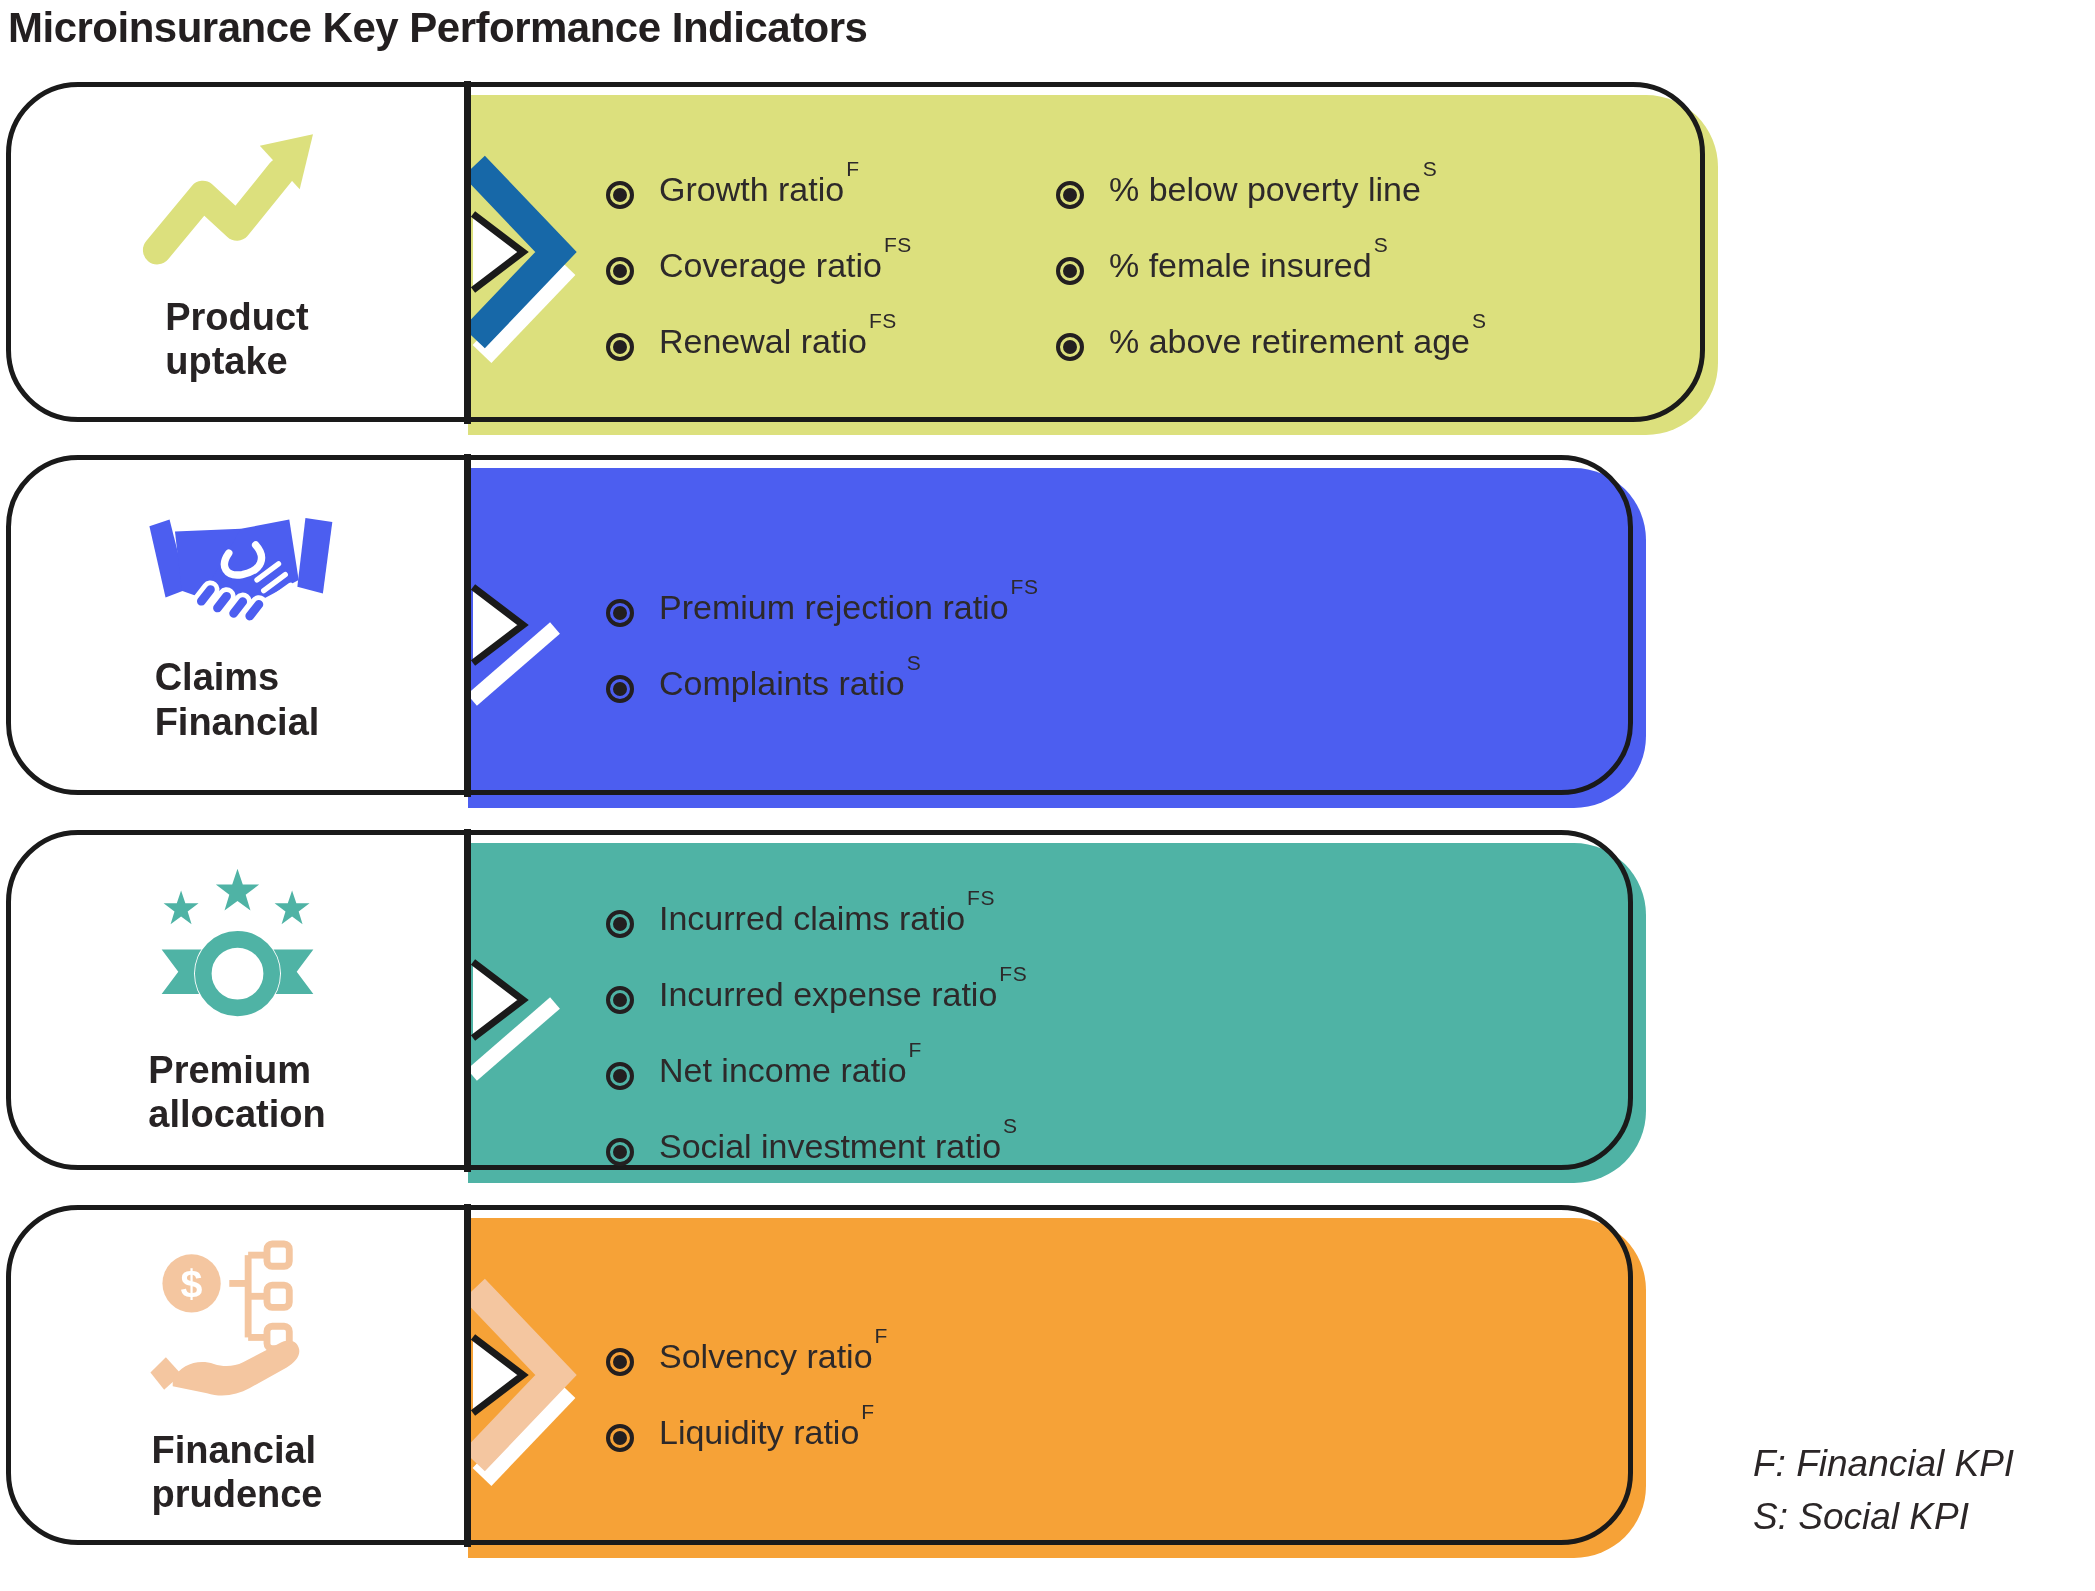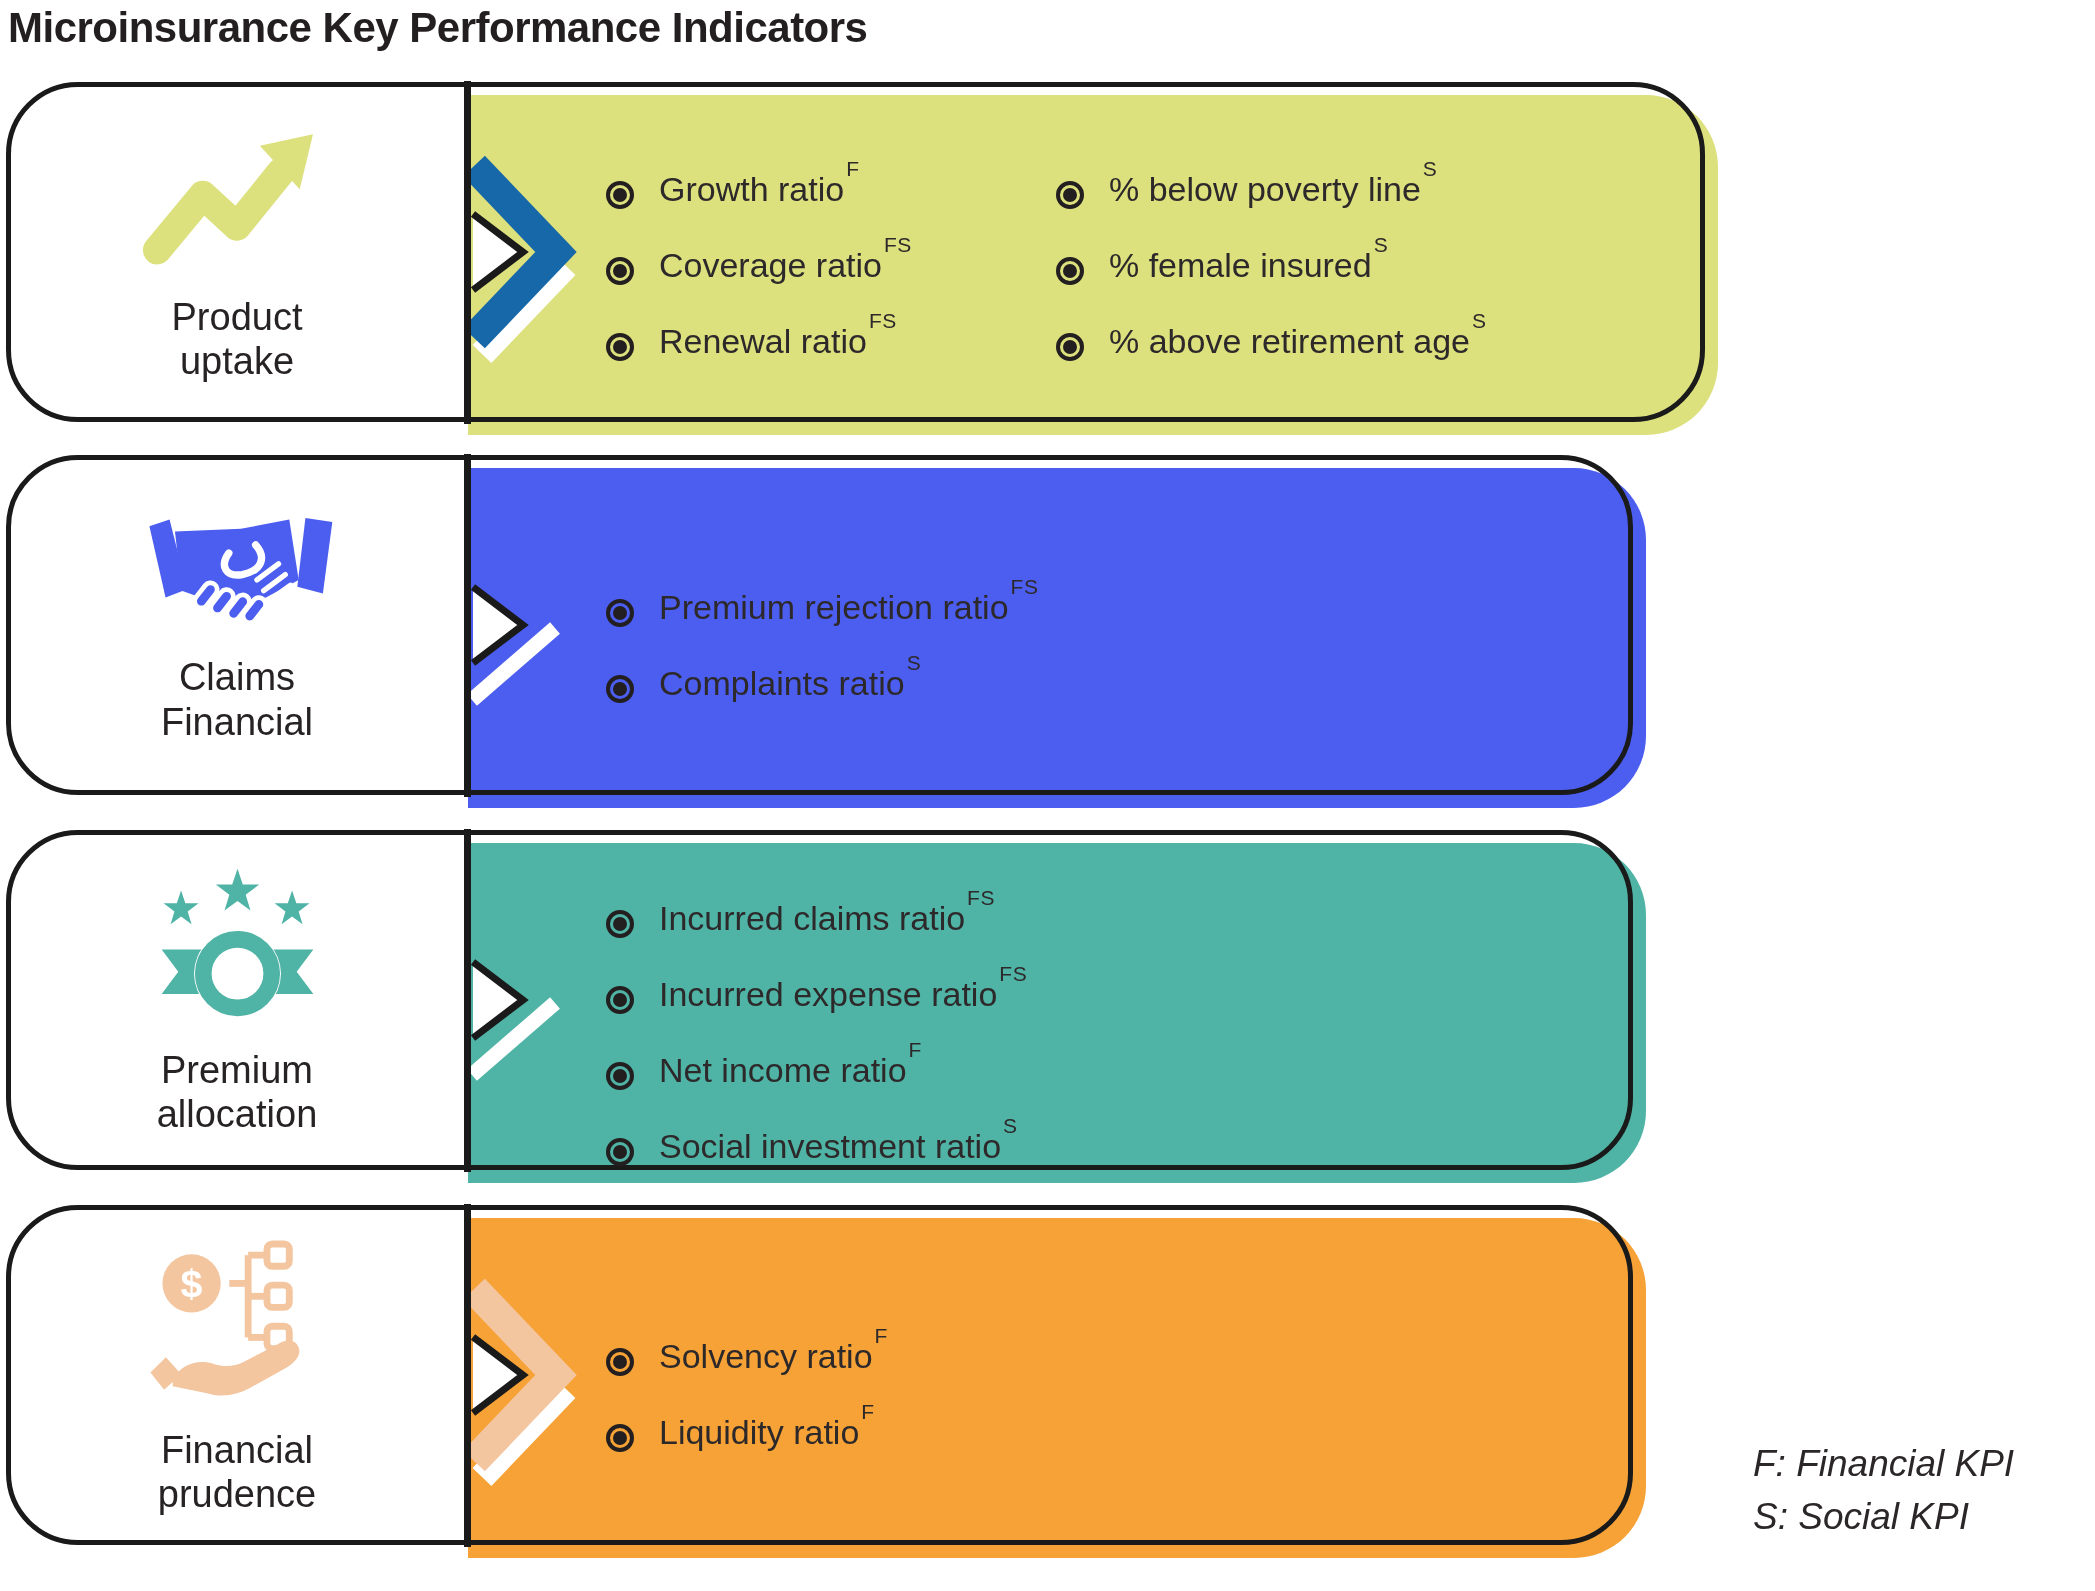--- a/index.html
+++ b/index.html
@@ -35,21 +35,21 @@
     position:absolute;left:458px;top:50%;transform:translateY(-50%);
     width:140px;height:300px;z-index:2;
   }
   
   .side{
     position:absolute;left:0;top:0;width:462px;height:340px;z-index:4;
     display:flex;flex-direction:column;align-items:center;justify-content:center;
     gap:24px;
   }
   .cat-label{
-    font-size:38px;font-weight:400;color:#272324;text-align:center;line-height:1.16;
+    font-size:38px;font-weight:700;color:#272324;line-height:1.16;
   }
   .cat-label span{display:block;}
   
   .items{
     position:absolute;margin:0;padding:0;list-style:none;z-index:4;
     top:var(--listtop);transform:translateY(-50%);left:600px;
   }
   .items.col2{left:1050px;}
   .items li{
     height:76px;display:flex;align-items:flex-end;gap:25px;

